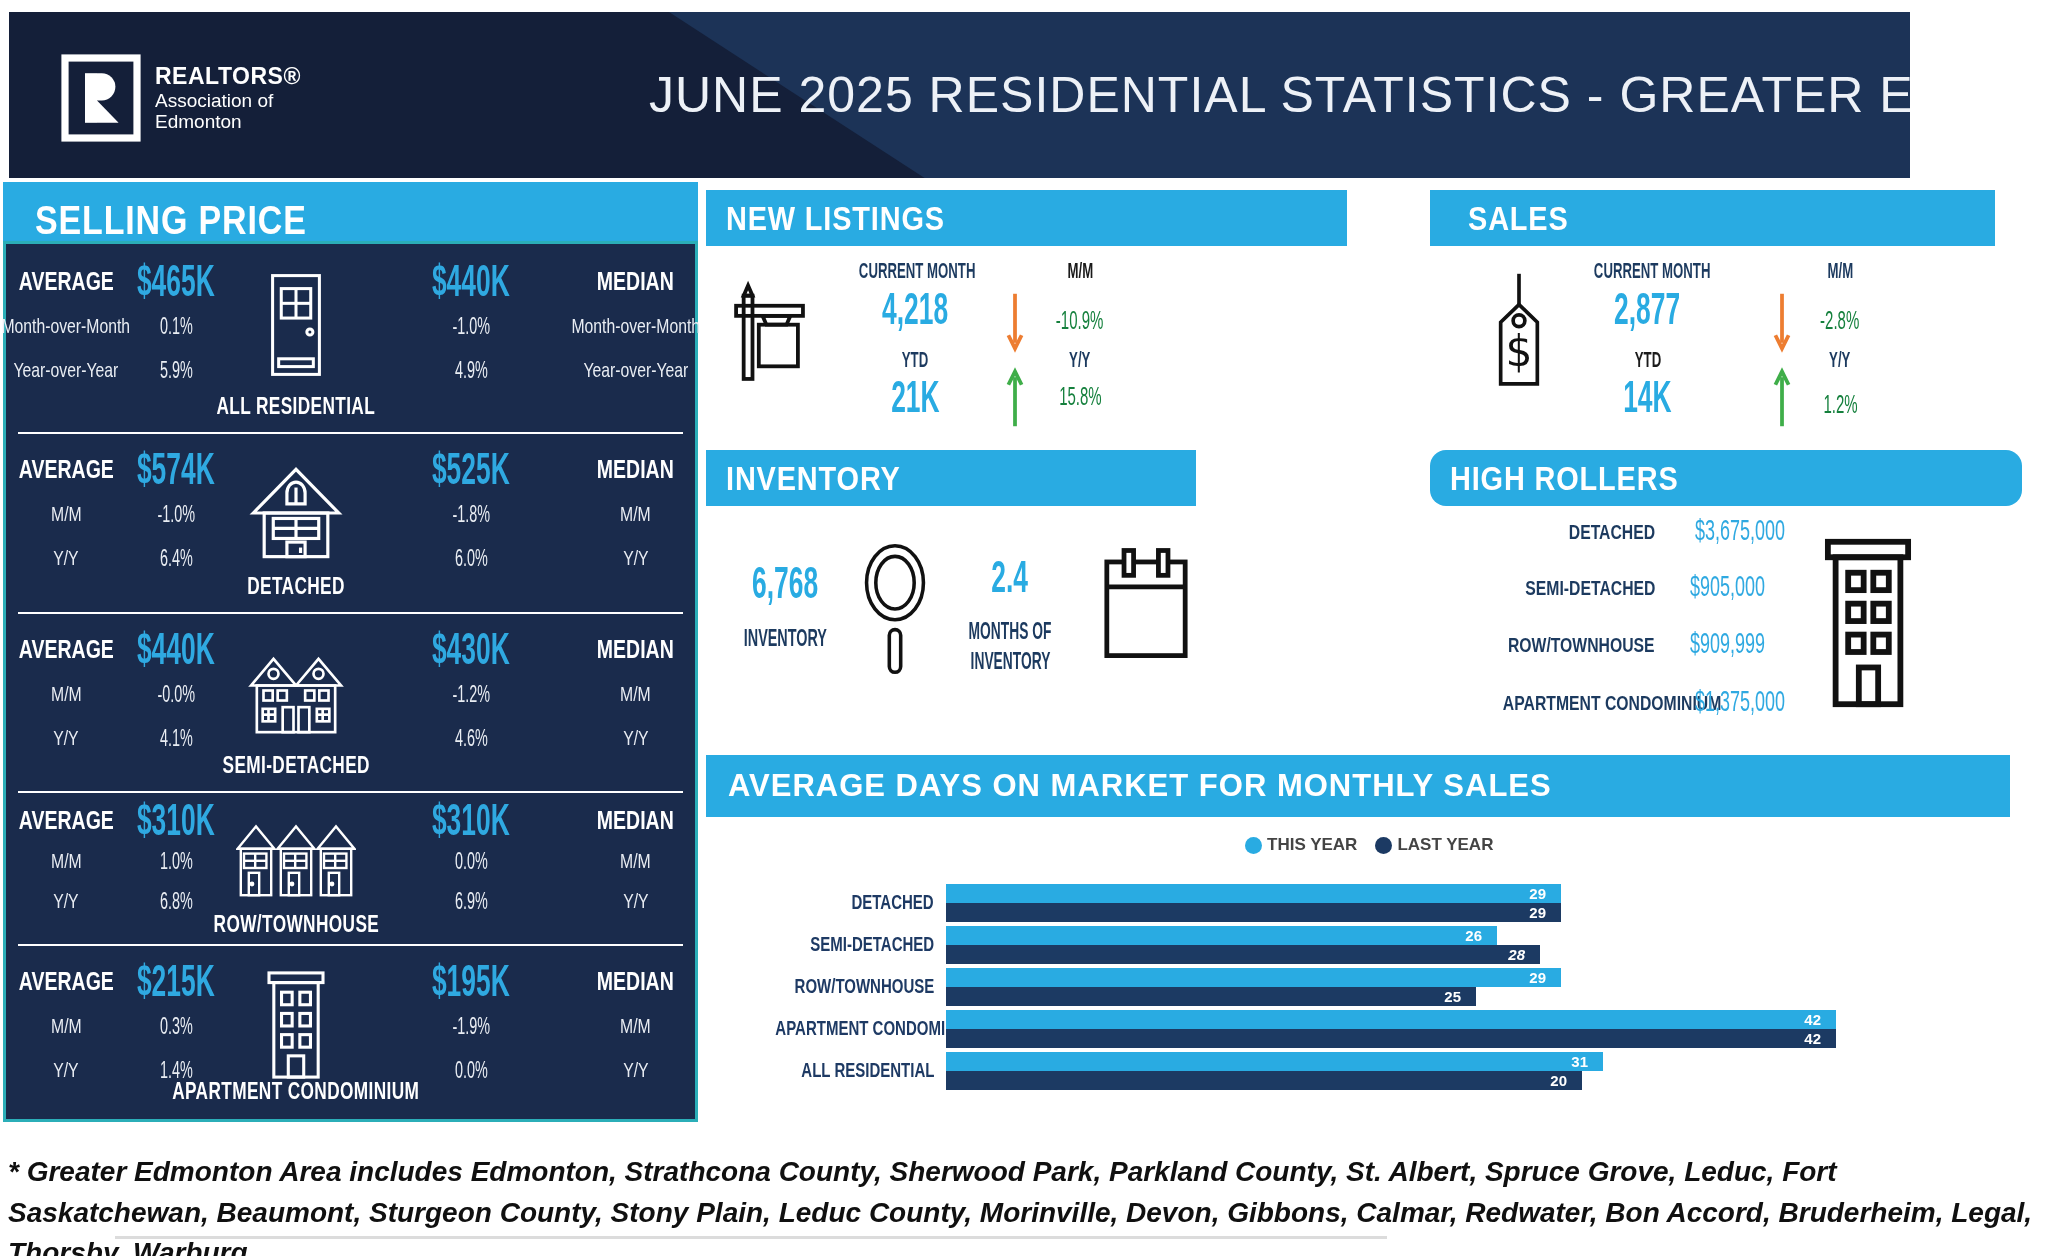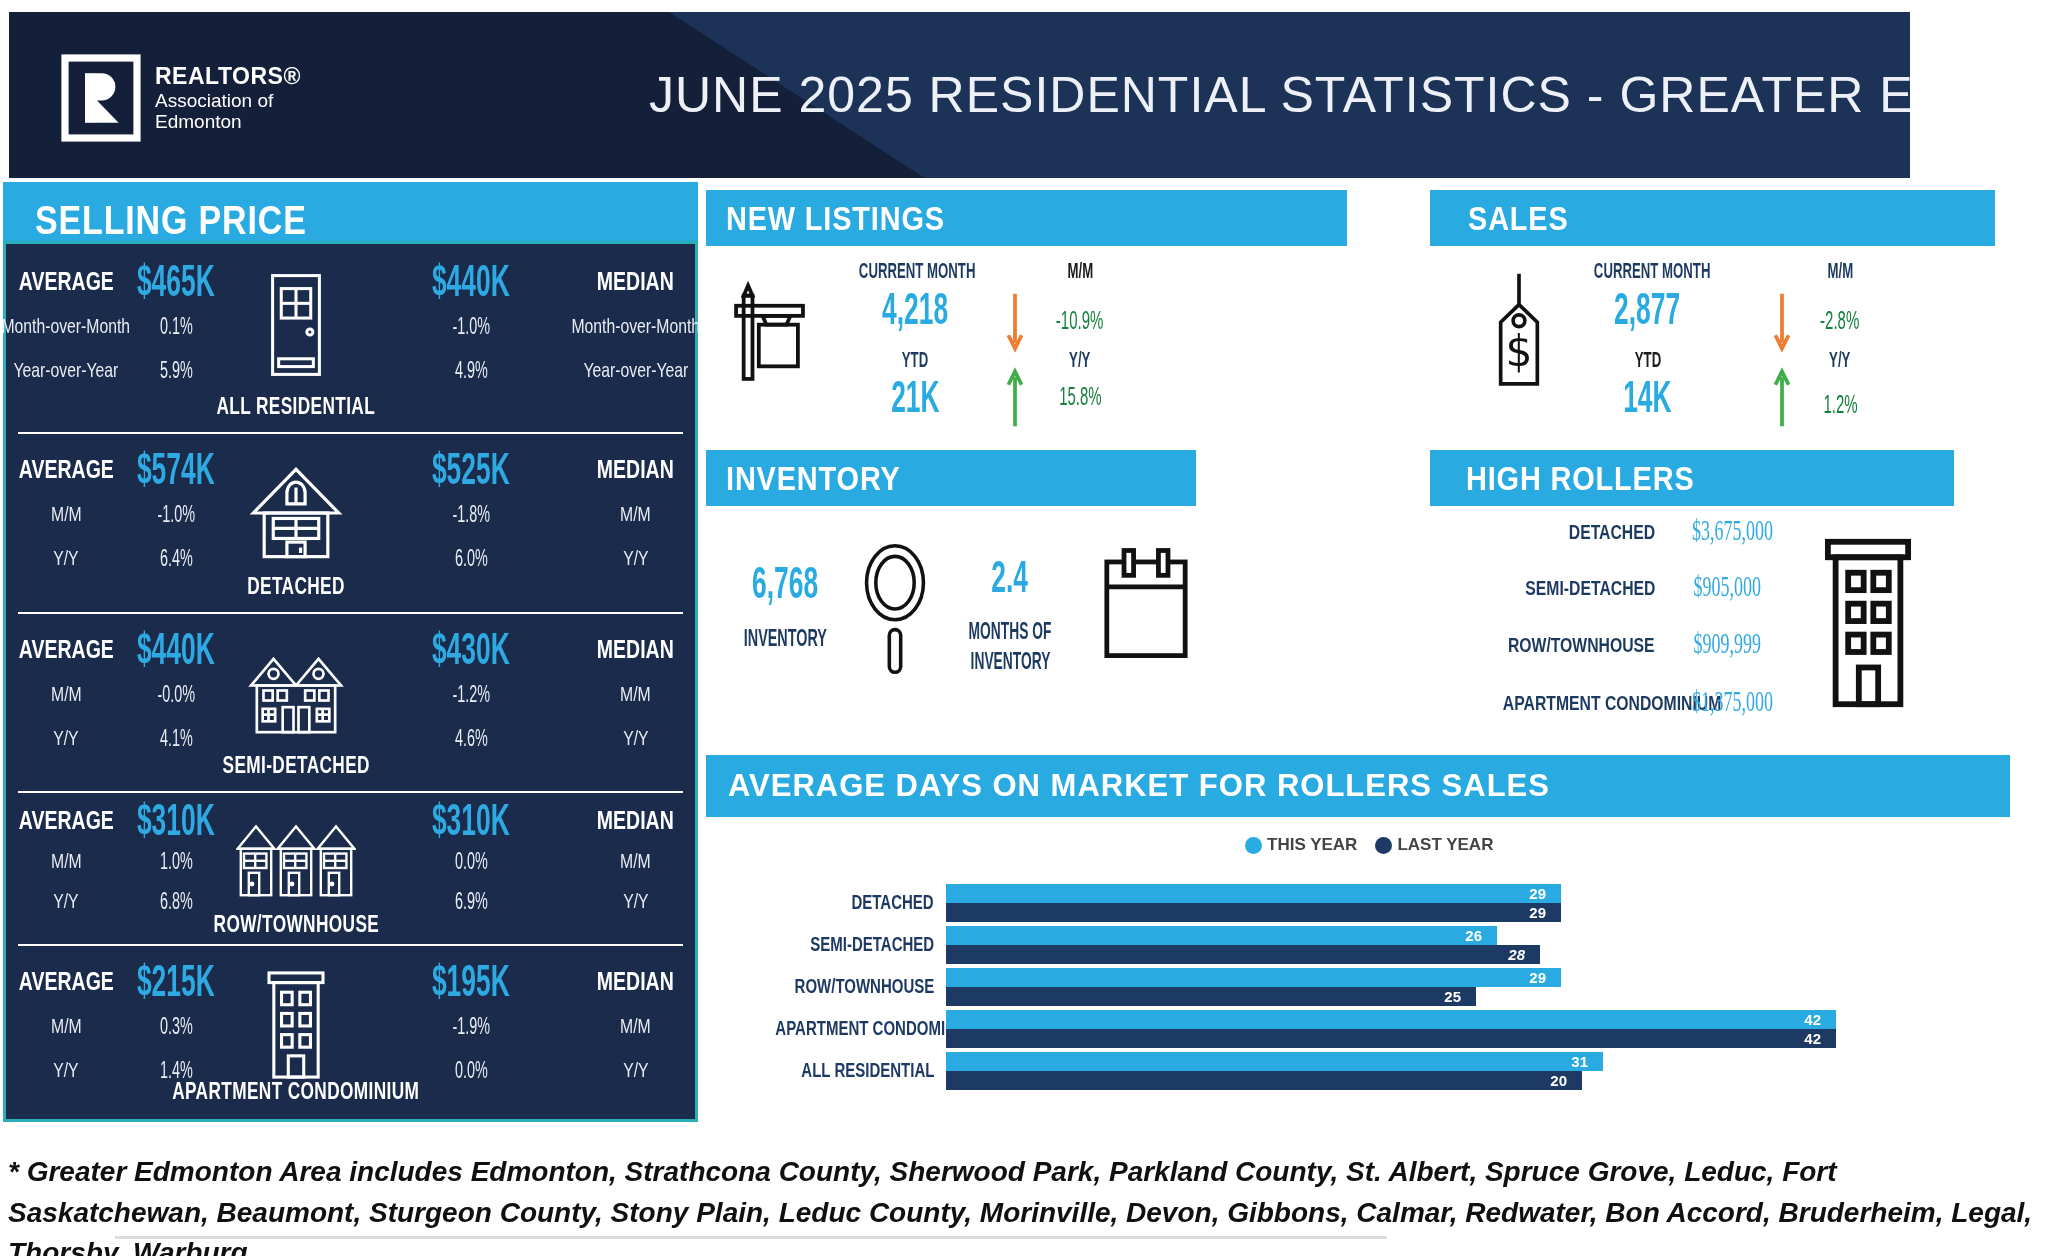--- a/index.html
+++ b/index.html
@@ -50,21 +50,21 @@
   
   .stat-label-navy { color:#1C3A5F; font-weight:800; font-size:22px; text-align:center; }
   .stat-label-dark { color:#1a1a1a; font-weight:800; font-size:22px; text-align:center; }
   .big-blue { color:#29ABE2; font-weight:700; font-size:44px; text-align:center; }
   .pct-dark { color:#15803d; font-size:25px; font-weight:400; text-align:center; }
 
   
   .hr-label { position:absolute; width:225px; text-align:right; color:#1C3A5F;
               font-weight:800; font-size:21px; white-space:nowrap; }
   .hr-value { position:absolute; left:1665px; width:124px; text-align:center;
-              color:#2FA9E1; font-weight:400; font-size:30px;font-family:Liberation Serif, serif; }
+              color:#2FA9E1; font-weight:400; font-size:30px; }
 
   
   .legend { position:absolute; left:1245px; top:835px; display:flex; align-items:center; gap:18px; }
   .legend-item { display:flex; align-items:center; gap:5px; font-size:17px; font-weight:700; color:#444; }
   .dot { width:17px; height:17px; border-radius:50%; }
   .dot-this { background:#29ABE2; }
   .dot-last { background:#1C3A63; }
   .chart-row-label { position:absolute; left:706px; width:228px; text-align:right;
                      color:#1E3A64; font-weight:800; font-size:20px; line-height:37px; white-space:nowrap; }
   .bars { position:absolute; left:946px; }
@@ -491,21 +491,21 @@
   <div class="abs stat-label-navy" style="left:935px; top:648px; width:150px; font-size:23px;"><span class="cx60">INVENTORY</span></div>
   <div class="abs" style="left:1103px; top:546px;">
     <svg width="86" height="116" viewBox="0 0 90 120" fill="none" stroke="#111" stroke-width="5">
       <rect x="4" y="16" width="82" height="98"></rect>
       <line x1="4" y1="42" x2="86" y2="42"></line>
       <rect x="22" y="4" width="10" height="26" fill="#fff"></rect>
       <rect x="58" y="4" width="10" height="26" fill="#fff"></rect>
     </svg>
   </div>
 
-  <div class="band" style="left:1430px; top:450px; width:524px; height:56px; padding-left:36px;">
+  <div class="band" style="left:1430px; top:450px; width:592px; height:56px; padding-left:20px;border-radius:16px;">
     <span class="band-label cx85" style="font-size:34px;">HIGH ROLLERS</span>
   </div>
   <div class="hr-label" style="left:1430px; top:520px;"><span class="cx75 o-r">DETACHED</span></div>
   <div class="hr-value" style="top:513px;"><span class="cx60">$3,675,000</span></div>
   <div class="hr-label" style="left:1430px; top:576px;"><span class="cx75 o-r">SEMI-DETACHED</span></div>
   <div class="hr-value" style="top:569px;"><span class="cx60">$905,000</span></div>
   <div class="hr-label" style="left:1430px; top:633px;"><span class="cx75 o-r">ROW/TOWNHOUSE</span></div>
   <div class="hr-value" style="top:626px;"><span class="cx60">$909,999</span></div>
   <div class="hr-label" style="left:1430px; top:691px;"><span class="cx75 o-r">APARTMENT CONDOMINIUM</span></div>
   <div class="hr-value" style="top:684px;"><span class="cx60">$1,375,000</span></div>
@@ -517,21 +517,21 @@
         <rect x="53" y="38" width="16" height="18"></rect>
       <rect x="27" y="70" width="16" height="18"></rect>
         <rect x="53" y="70" width="16" height="18"></rect>
       <rect x="27" y="102" width="16" height="18"></rect>
         <rect x="53" y="102" width="16" height="18"></rect>
       <rect x="38" y="136" width="20" height="38"></rect>
     </svg>
   </div>
 
   <div class="band" style="left:706px; top:755px; width:1304px; height:62px; padding-left:22px;">
-    <span class="band-label" style="font-size:31px;">AVERAGE DAYS ON MARKET FOR ROLLERS SALES</span>
+    <span class="band-label" style="font-size:31px;">AVERAGE DAYS ON MARKET FOR MONTHLY SALES</span>
   </div>
 
   <div class="legend">
     <div class="legend-item">
       <span class="dot dot-this"></span>
       <span>THIS YEAR</span>
     </div>
     <div class="legend-item">
       <span class="dot dot-last"></span>
       <span>LAST YEAR</span>

